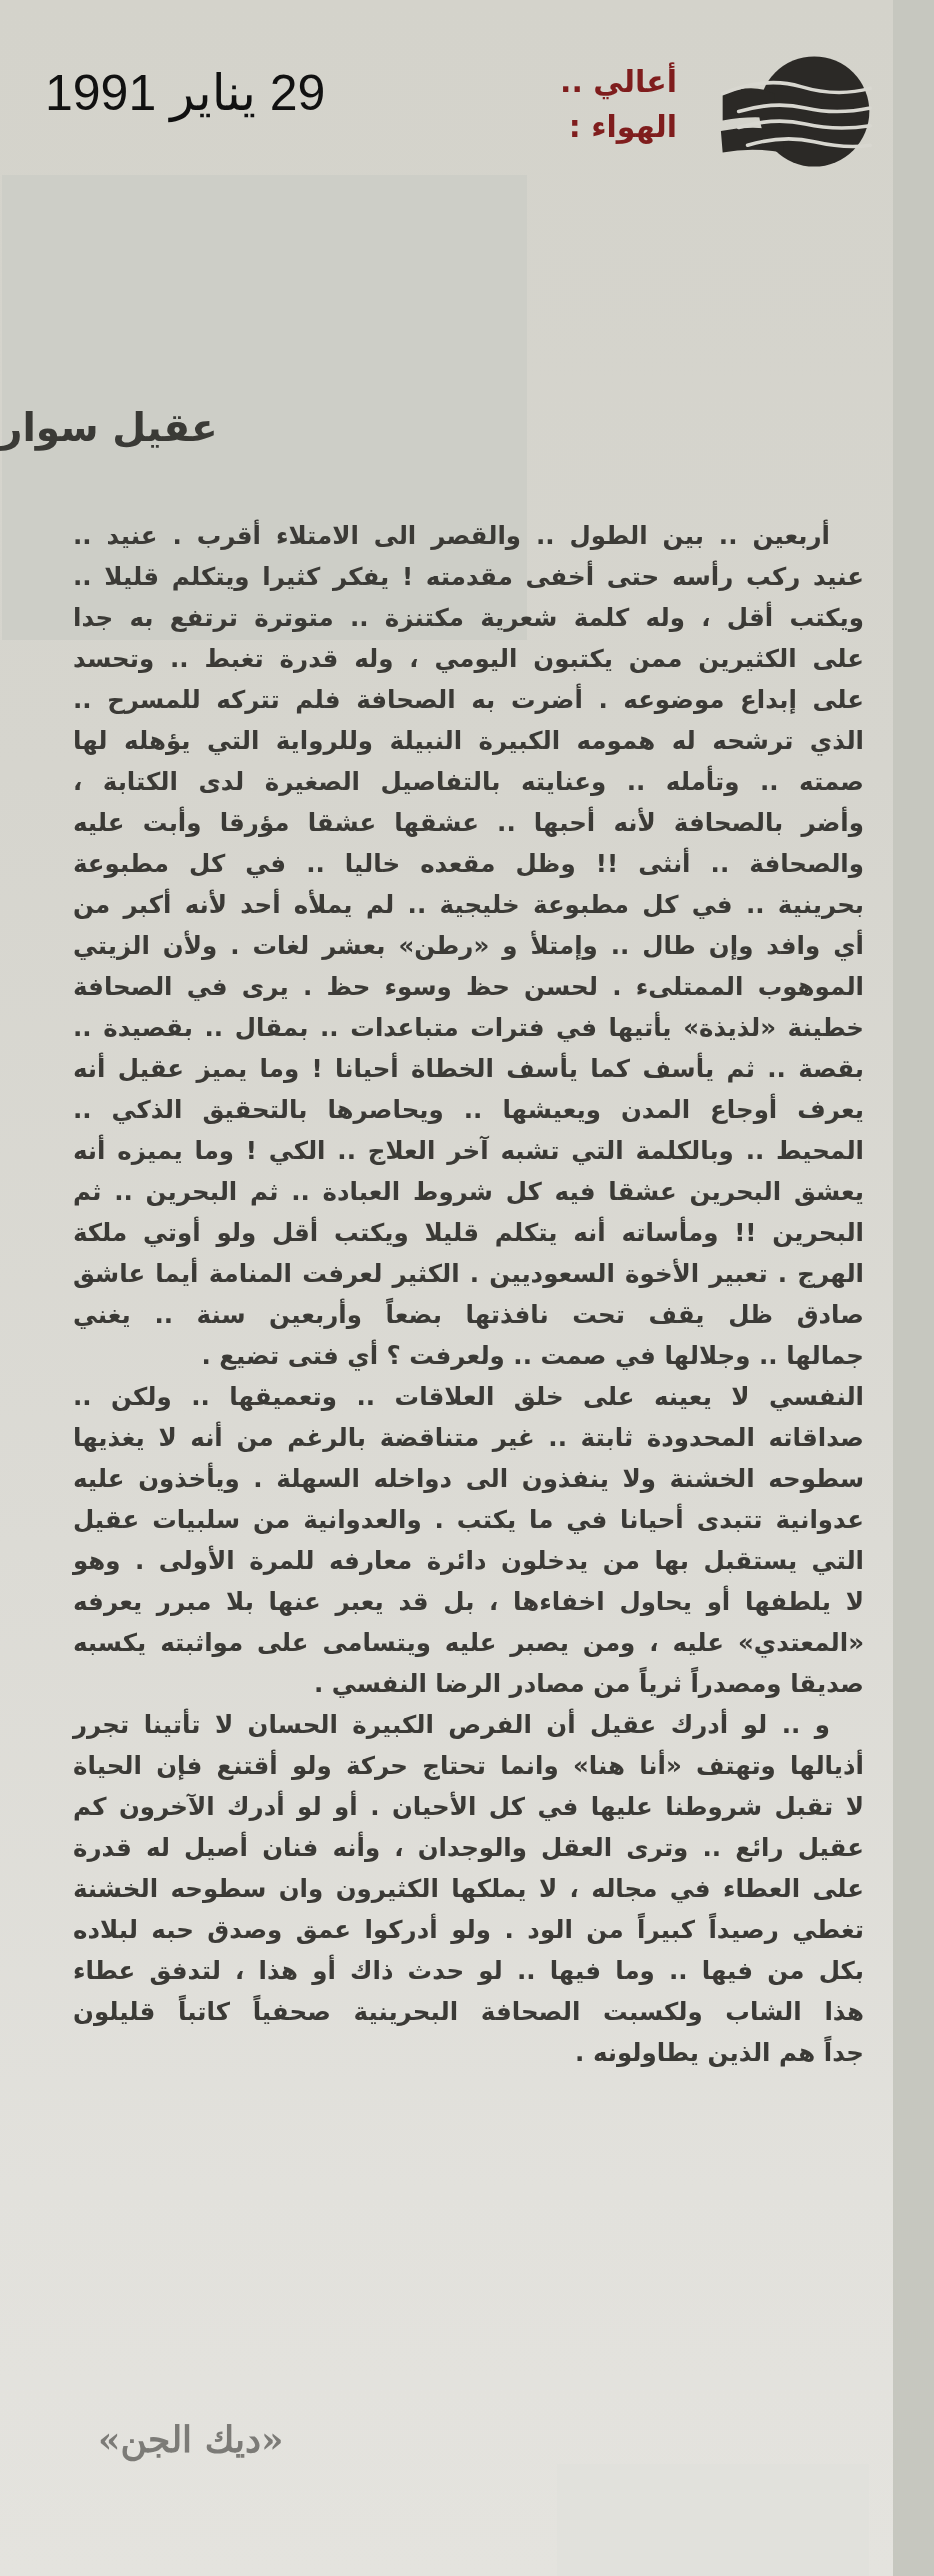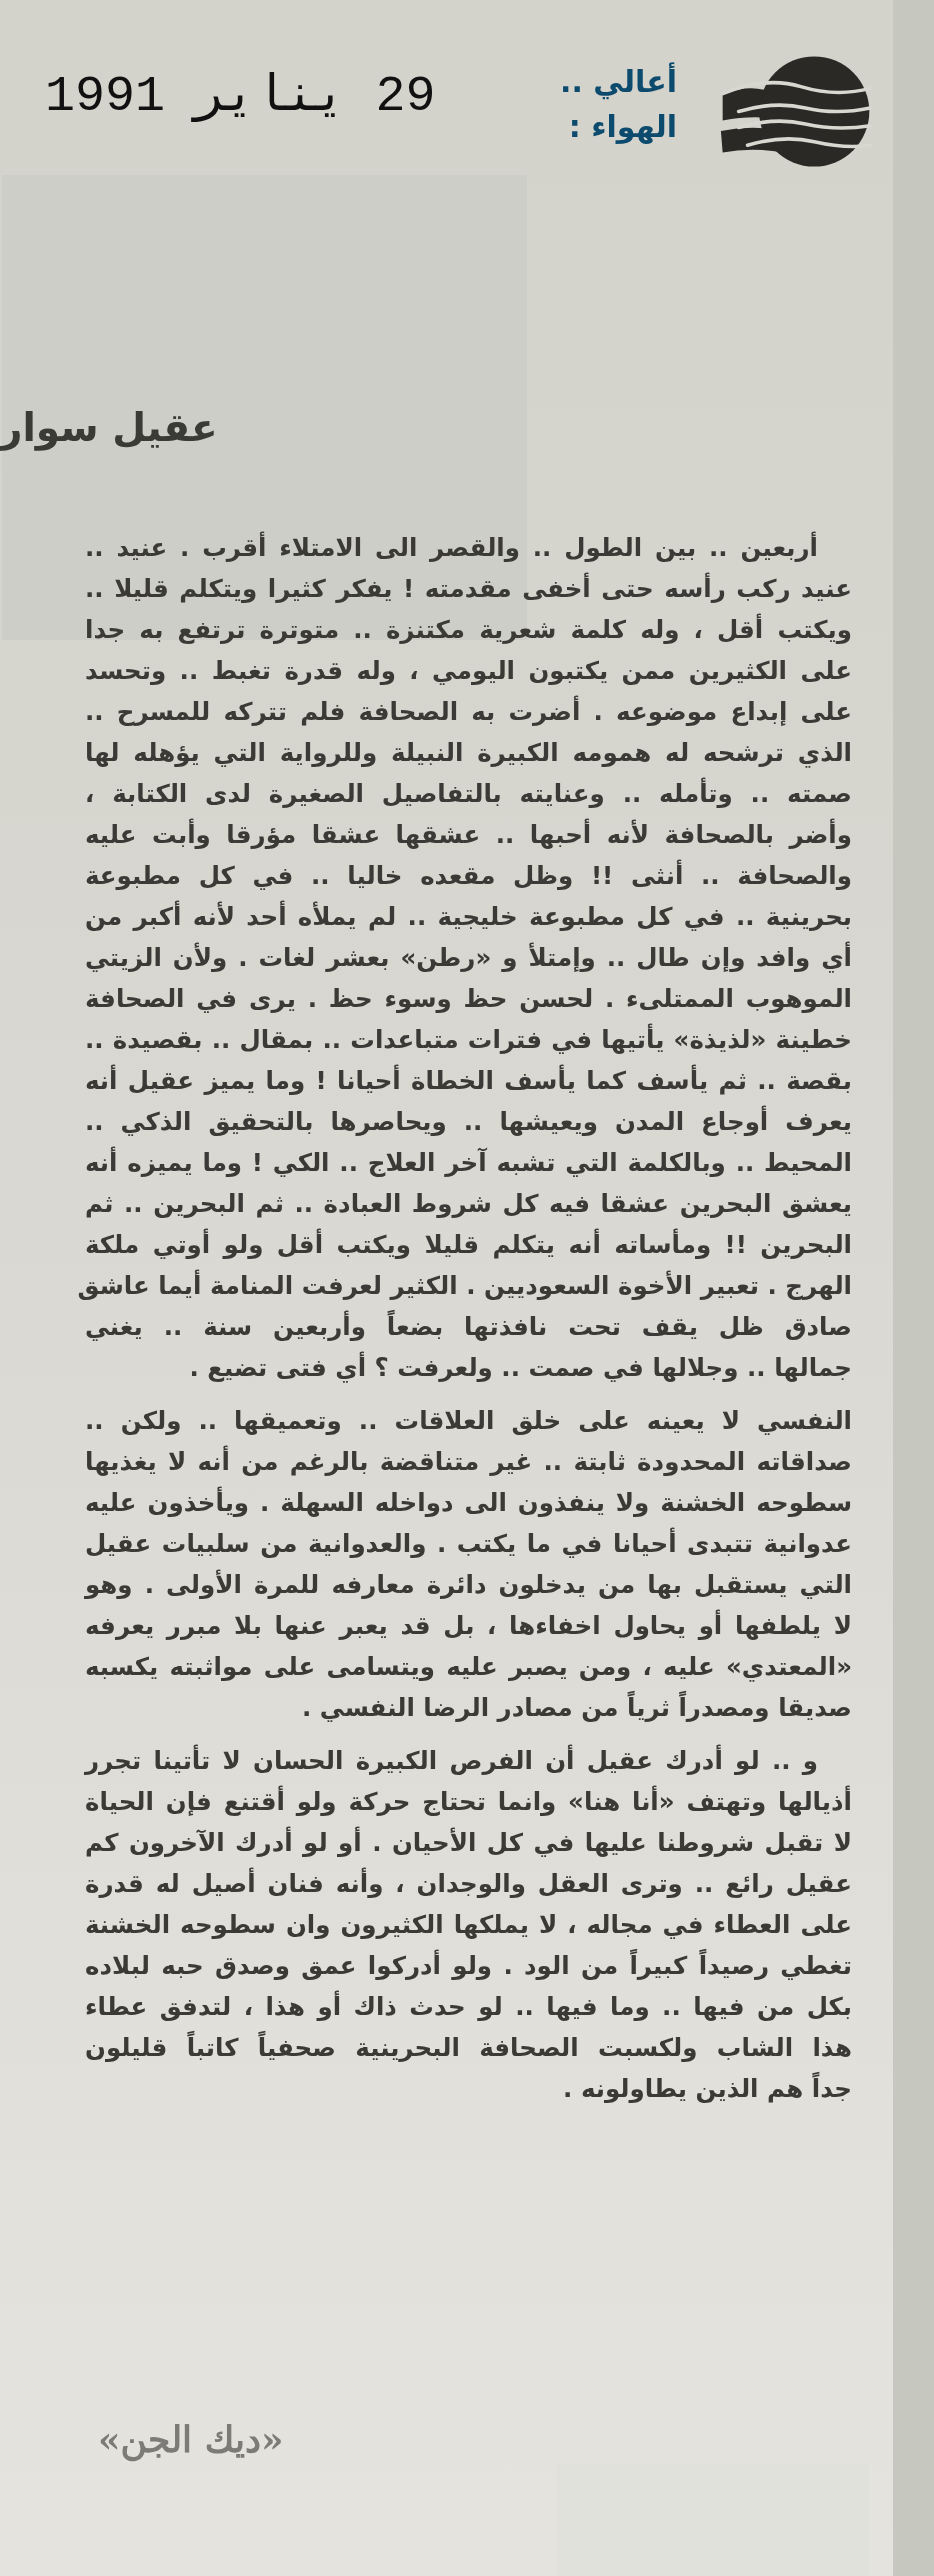--- a/index.html
+++ b/index.html
@@ -31,42 +31,42 @@
     }
     .blank-patch-bottom {
       position: absolute;
       left: 557px; top: 2464px;
       width: 312px; height: 112px;
       background: #e1e1dc;
     }
     .date {
       position: absolute;
       left: 45px; top: 64px;
-      font-family: Liberation Mono, monospace;
+      font-family: Liberation Sans, sans-serif;
       font-size: 50px;
       color: #111;
       direction: rtl;
       unicode-bidi: plaintext;
       letter-spacing: 0px;
       white-space: nowrap;
     }
     .logo {
       position: absolute;
       left: 712px; top: 49px;
       width: 160px; height: 125px;
     }
     .column-label {
       position: absolute;
       left: 570px; top: 59px;
       width: 107px;
       font-family: "DejaVu Sans", sans-serif;
       font-weight: bold;
       font-size: 30px;
       line-height: 45px;
-      color: #0c4a6e;
+      color: #7f1d1d;
       direction: rtl;
       text-align: right;
     }
     .column-label div { white-space: nowrap; }
     .title {
       position: absolute;
       left: 0; top: 405px;
       width: 893px;
       text-align: left;
       font-family: "DejaVu Sans", sans-serif;
@@ -91,21 +91,21 @@
     .article .line {
       display: block;
       white-space: nowrap;
       text-align: justify;
       text-align-last: justify;
       height: 41px;
       overflow: visible;
     }
     .article .line.last { text-align-last: right; }
     .article .line.indent { padding-right: 34px; }
-    .article .para { margin: 12px; }
+    .article .para { margin: 0; }
     .signature {
       position: absolute;
       left: 98px; top: 2418px;
       font-family: "DejaVu Serif", serif;
       font-weight: bold;
       font-size: 36px;
       color: #7c7b77;
       direction: rtl;
       white-space: nowrap;
     }

